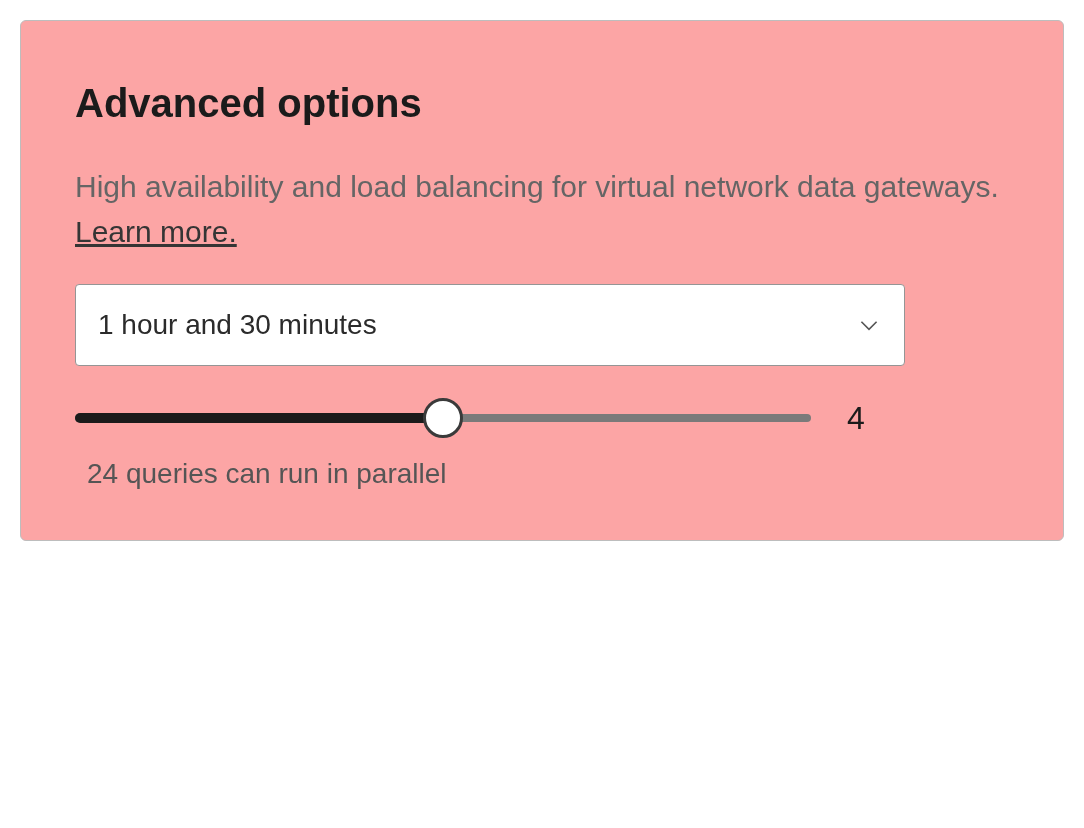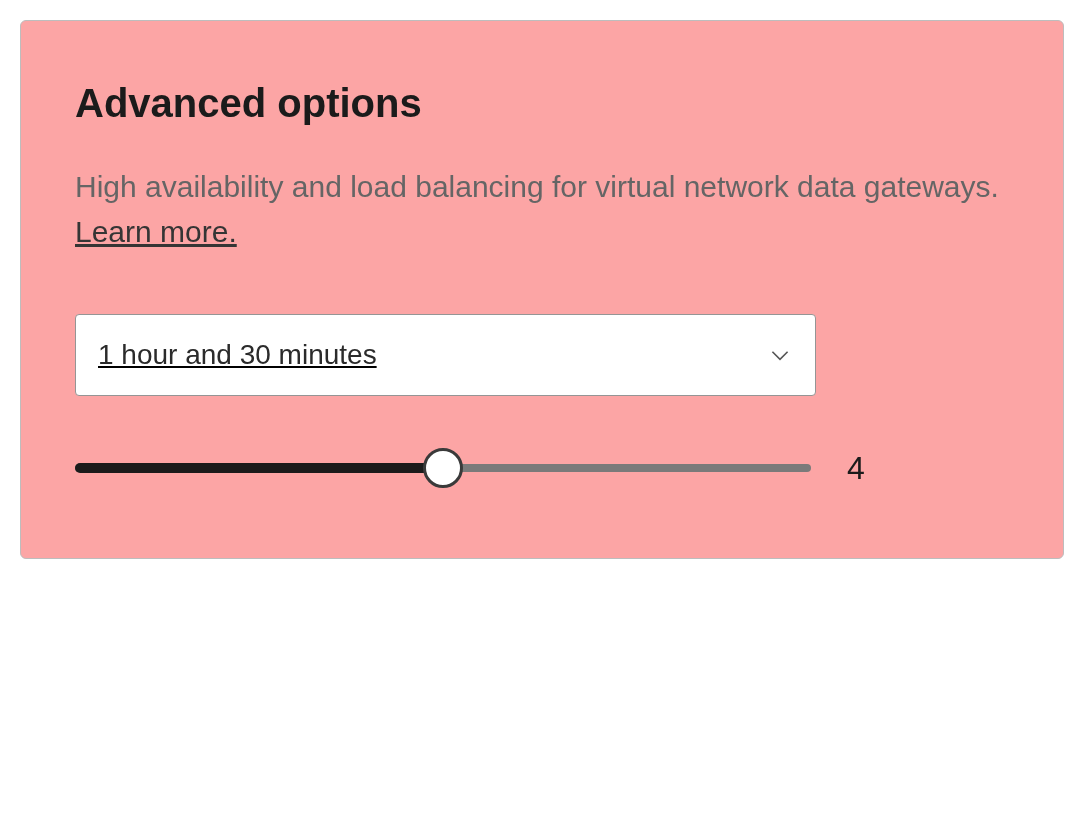--- a/index.html
+++ b/index.html
@@ -23,38 +23,37 @@
     .panel-title {
       font-size: 40px;
       font-weight: 700;
       color: #1b1b1b;
       margin-bottom: 38px;
     }
     .description {
       font-size: 30px;
       color: #656565;
       line-height: 1.5;
-      margin-bottom: 60px;
+      margin-bottom: 30px;
     }
     .learn-more {
       color: #353535;
       text-decoration: underline;
       cursor: pointer;
     }
     .field-label {
       font-size: 30px;
       font-weight: 600;
       color: #1b1b1b;
       margin-bottom: 14px;
     }
     .select-wrap {
       position: relative;
-      width: 741px;
-      margin-bottom: 52px;
-      text-decoration: underline;
+      width: 830px;
+      margin-bottom: 32px;
     }
     .select-box {
       width: 100%;
       height: 82px;
       border: 1px solid #959595;
       border-radius: 4px;
       background: #ffffff;
       padding: 0 22px;
       display: flex;
       align-items: center;
@@ -145,13 +144,14 @@
   </div>
 
   <div class="slider-row">
     <div class="slider">
       <div class="slider-track-bg"></div>
       <div class="slider-track-fill"></div>
       <div class="slider-thumb"></div>
     </div>
     <div class="slider-value">4</div>
   </div>
+  <div class="helper-text">24 queries can run in parallel</div>
 </div>
 
 </body></html>

